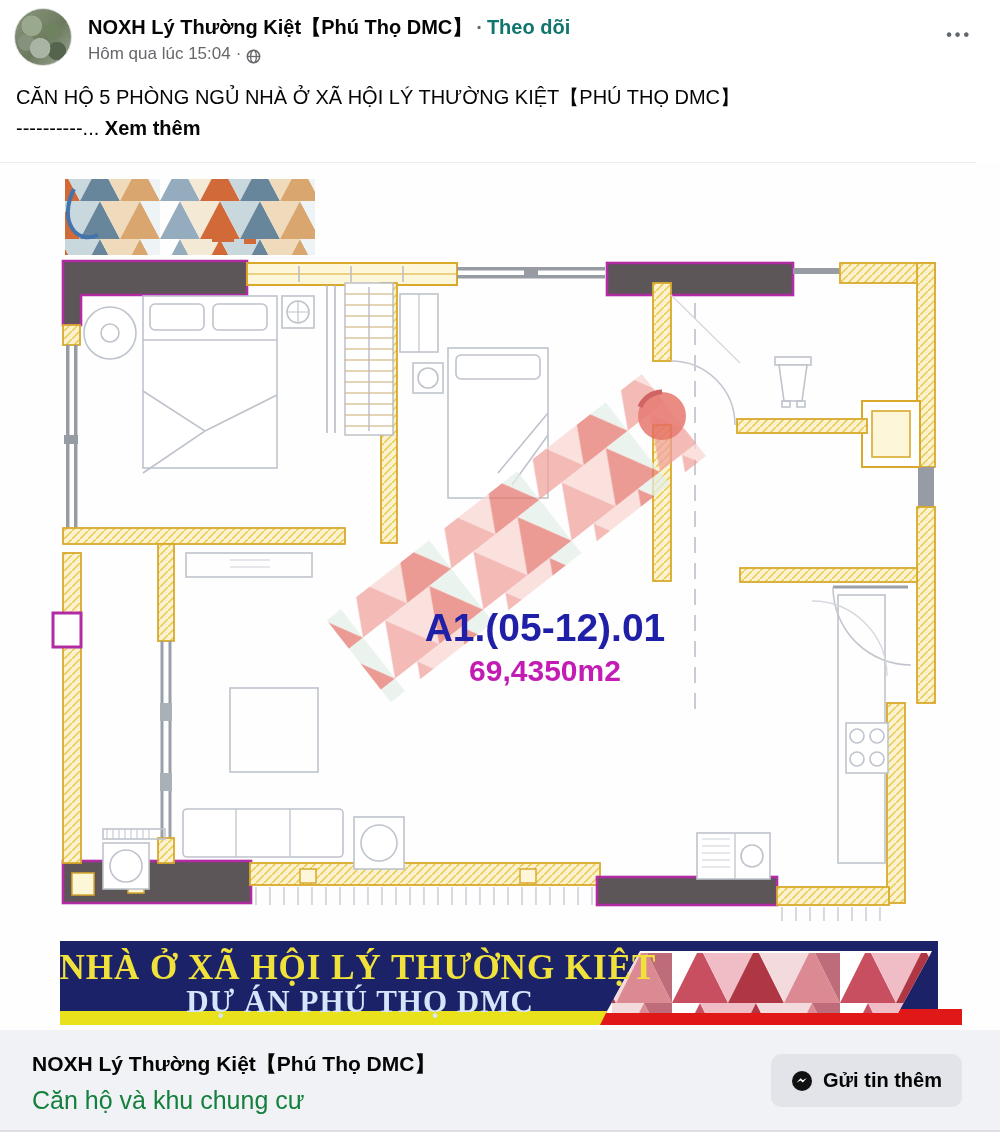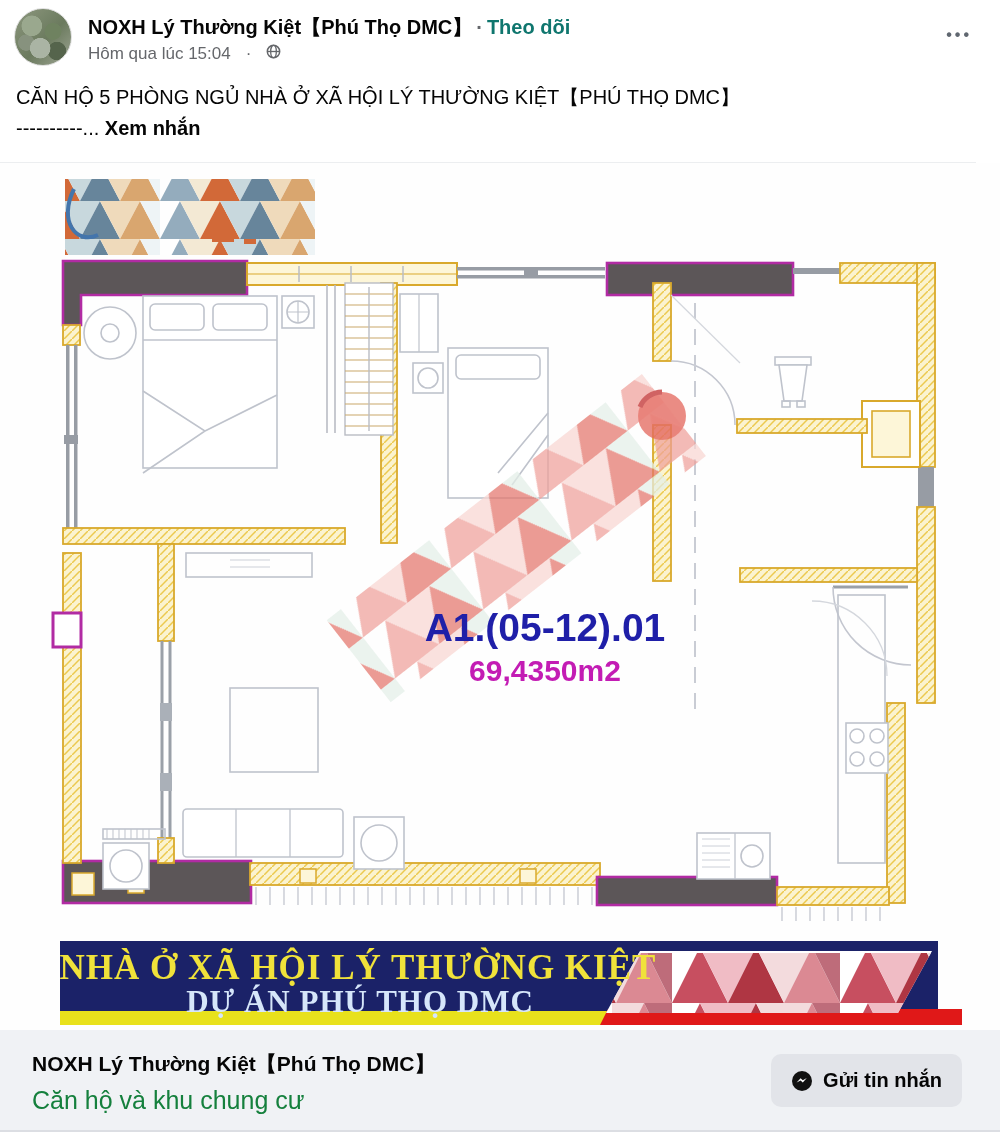--- a/index.html
+++ b/index.html
@@ -13,21 +13,21 @@
             radial-gradient(circle at 30% 30%, #9aa88e 0 18%, transparent 19%),
             radial-gradient(circle at 68% 40%, #6f8260 0 16%, transparent 17%),
             radial-gradient(circle at 45% 70%, #aab4a4 0 20%, transparent 21%),
             radial-gradient(circle at 75% 75%, #55644c 0 15%, transparent 16%),
             radial-gradient(circle at 20% 60%, #87927e 0 14%, transparent 15%),
             linear-gradient(135deg,#8d987f,#6b7a5e 55%,#9fa795);
           border:1px solid #e0e0e0;box-sizing:border-box;}
   .name-row{position:absolute;left:88px;top:14px;font-size:20px;font-weight:bold;white-space:nowrap;}
   .name-row .sep{color:#65676b;font-weight:bold;margin:0 4px;}
   .follow{color:#0f766e;font-weight:bold;}
-  .time-row{position:absolute;left:88px;top:44px;font-size:17px;color:#65676b;display:flex;align-items:flex-start;gap:15px;}
+  .time-row{position:absolute;left:88px;top:44px;font-size:17px;color:#65676b;display:flex;align-items:flex-end;gap:5px;}
   .globe{width:15px;height:15px;display:inline-block;}
   .menu-dots{position:absolute;right:28px;top:26px;font-size:16px;letter-spacing:3px;color:#606770;font-weight:bold;cursor:pointer;}
 
   
   #post-text{position:absolute;top:82px;left:16px;right:16px;font-size:20px;line-height:31px;color:#050505;}
   .see-more{font-weight:bold;cursor:pointer;}
 
   
   #post-image{position:absolute;top:162px;left:0;width:976px;height:868px;background:#fdfdfd;border-top:1px solid #eceef0;}
 
@@ -70,21 +70,21 @@
         <line x1="1.4" y1="8" x2="14.6" y2="8" stroke="#65676b" stroke-width="1.4"></line>
       </svg>
     </div>
     <div class="menu-dots">•••</div>
   </div>
 
   <div id="post-text">
     <div>CĂN HỘ 5 PHÒNG NGỦ NHÀ Ở XÃ HỘI LÝ THƯỜNG KIỆT【PHÚ THỌ DMC】</div>
     <div>
       <span>----------...</span>
-      <span class="see-more">Xem nhắn</span>
+      <span class="see-more">Xem thêm</span>
     </div>
   </div>
 
   <div id="post-image">
   <svg width="1000" height="868" viewBox="0 0 1000 868">
     <defs>
       <pattern id="wallHatch" width="8" height="8" patternUnits="userSpaceOnUse">
         <rect width="8" height="8" fill="#fbf3cf"></rect>
         <path d="M0,8 L8,0" stroke="#ecc94e" stroke-width="1.5"></path>
       </pattern>
@@ -295,17 +295,17 @@
   </div>
 
   <div id="link-card">
     <div class="card-title">NOXH Lý Thường Kiệt【Phú Thọ DMC】</div>
     <div class="card-sub">Căn hộ và khu chung cư</div>
     <button class="msg-btn">
       <svg width="22" height="22" viewBox="0 0 22 22">
         <circle cx="11" cy="11" r="10" fill="#111"></circle>
         <path d="M5.6,12.6 L9.6,8.2 L11.8,10.2 L15.8,8.0 L11.8,12.4 L9.6,10.4 Z" fill="#fff"></path>
       </svg>
-      <span>Gửi tin nhắn</span>
+      <span>Gửi tin thêm</span>
     </button>
   </div>
 
 </div>
 
 </body></html>

